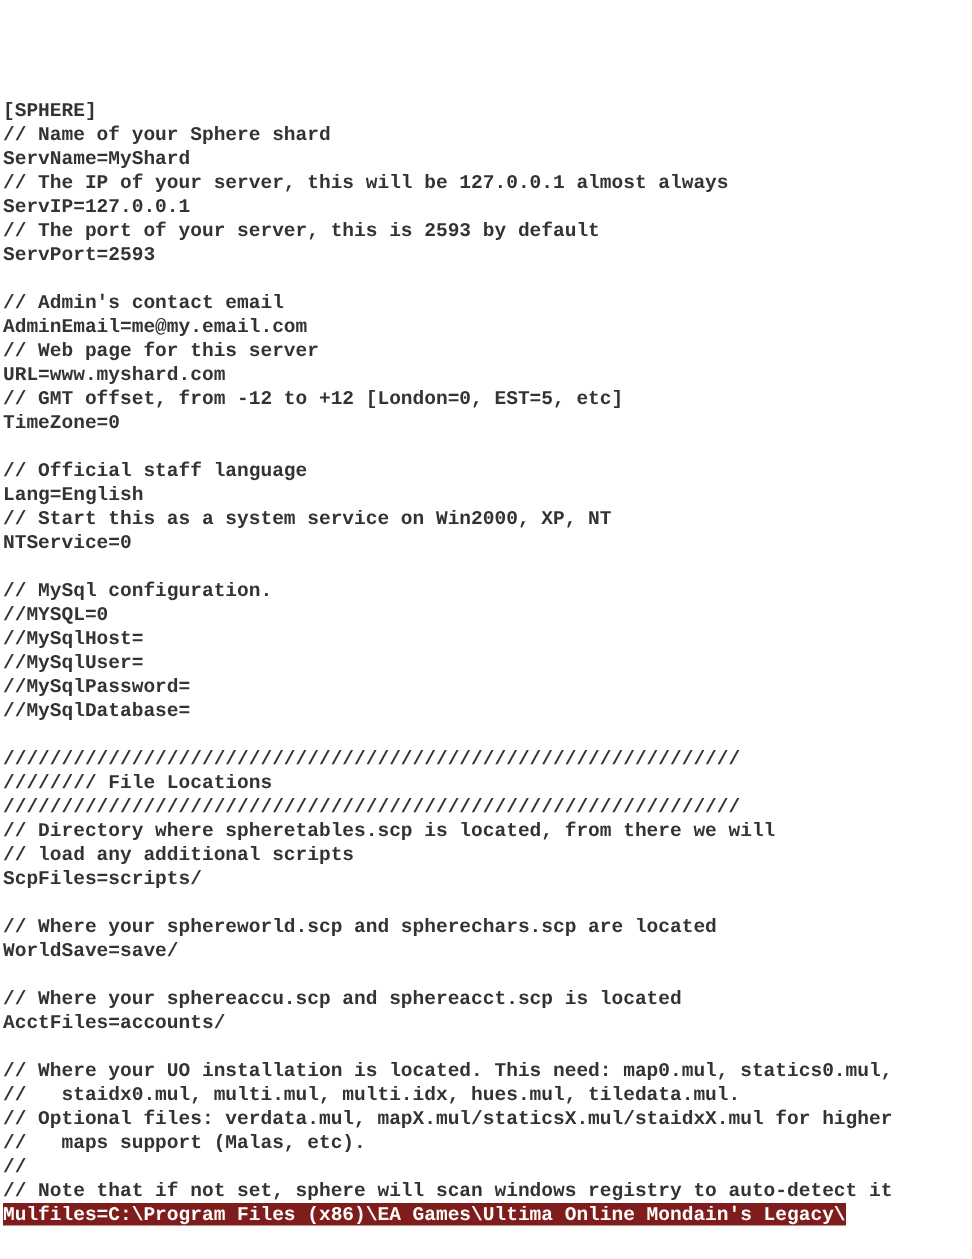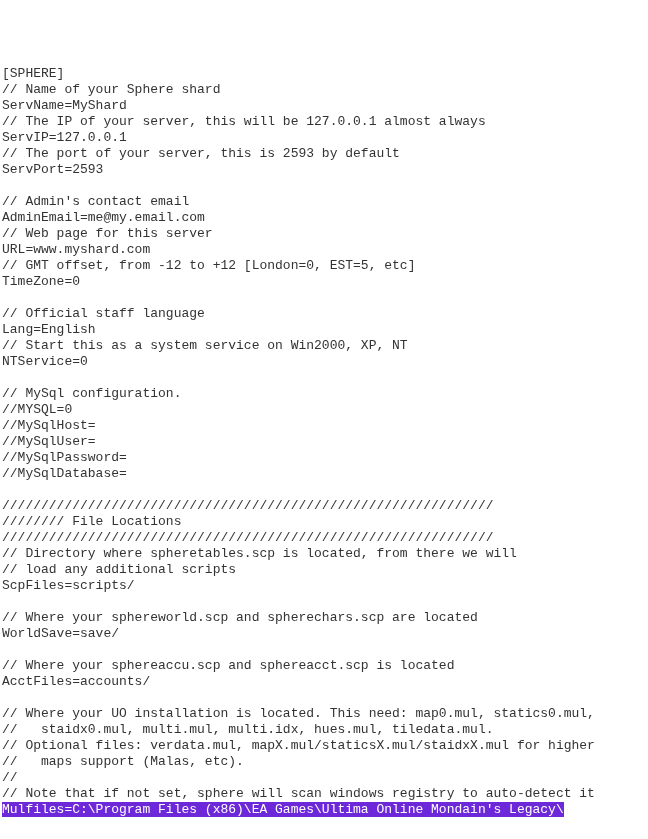--- a/index.html
+++ b/index.html
@@ -8,23 +8,23 @@
     font-family: Consolas, "Courier New", monospace;
     font-size: 13px;
     line-height: 16px;
     color: #333333;
     background: #ffffff;
     white-space: pre;
     overflow: hidden;
     width: 648px;
     box-sizing: border-box;
   }
-  .line { display: block; }
+  .line { display: block; font-weight: bold; }
   .hl {
-    background: #6d28d9;
+    background: #7f1d1d;
     color: #ffffff;
   }
 </style>
 </head>
 <body>
 
 
 
 <div id="content"><span class="line">[SPHERE]</span><span class="line">// Name of your Sphere shard</span><span class="line">ServName=MyShard</span><span class="line">// The IP of your server, this will be 127.0.0.1 almost always</span><span class="line">ServIP=127.0.0.1</span><span class="line">// The port of your server, this is 2593 by default</span><span class="line">ServPort=2593</span><span class="line">&nbsp;</span><span class="line">// Admin's contact email</span><span class="line">AdminEmail=me@my.email.com</span><span class="line">// Web page for this server</span><span class="line">URL=www.myshard.com</span><span class="line">// GMT offset, from -12 to +12 [London=0, EST=5, etc]</span><span class="line">TimeZone=0</span><span class="line">&nbsp;</span><span class="line">// Official staff language</span><span class="line">Lang=English</span><span class="line">// Start this as a system service on Win2000, XP, NT</span><span class="line">NTService=0</span><span class="line">&nbsp;</span><span class="line">// MySql configuration.</span><span class="line">//MYSQL=0</span><span class="line">//MySqlHost=</span><span class="line">//MySqlUser=</span><span class="line">//MySqlPassword=</span><span class="line">//MySqlDatabase=</span><span class="line">&nbsp;</span><span class="line">///////////////////////////////////////////////////////////////</span><span class="line">//////// File Locations</span><span class="line">///////////////////////////////////////////////////////////////</span><span class="line">// Directory where spheretables.scp is located, from there we will</span><span class="line">// load any additional scripts</span><span class="line">ScpFiles=scripts/</span><span class="line">&nbsp;</span><span class="line">// Where your sphereworld.scp and spherechars.scp are located</span><span class="line">WorldSave=save/</span><span class="line">&nbsp;</span><span class="line">// Where your sphereaccu.scp and sphereacct.scp is located</span><span class="line">AcctFiles=accounts/</span><span class="line">&nbsp;</span><span class="line">// Where your UO installation is located. This need: map0.mul, statics0.mul,</span><span class="line">//   staidx0.mul, multi.mul, multi.idx, hues.mul, tiledata.mul.</span><span class="line">// Optional files: verdata.mul, mapX.mul/staticsX.mul/staidxX.mul for higher</span><span class="line">//   maps support (Malas, etc).</span><span class="line">//</span><span class="line">// Note that if not set, sphere will scan windows registry to auto-detect it</span><span class="line"><span class="hl">Mulfiles=C:\Program Files (x86)\EA Games\Ultima Online Mondain's Legacy\</span></span></div>
 

